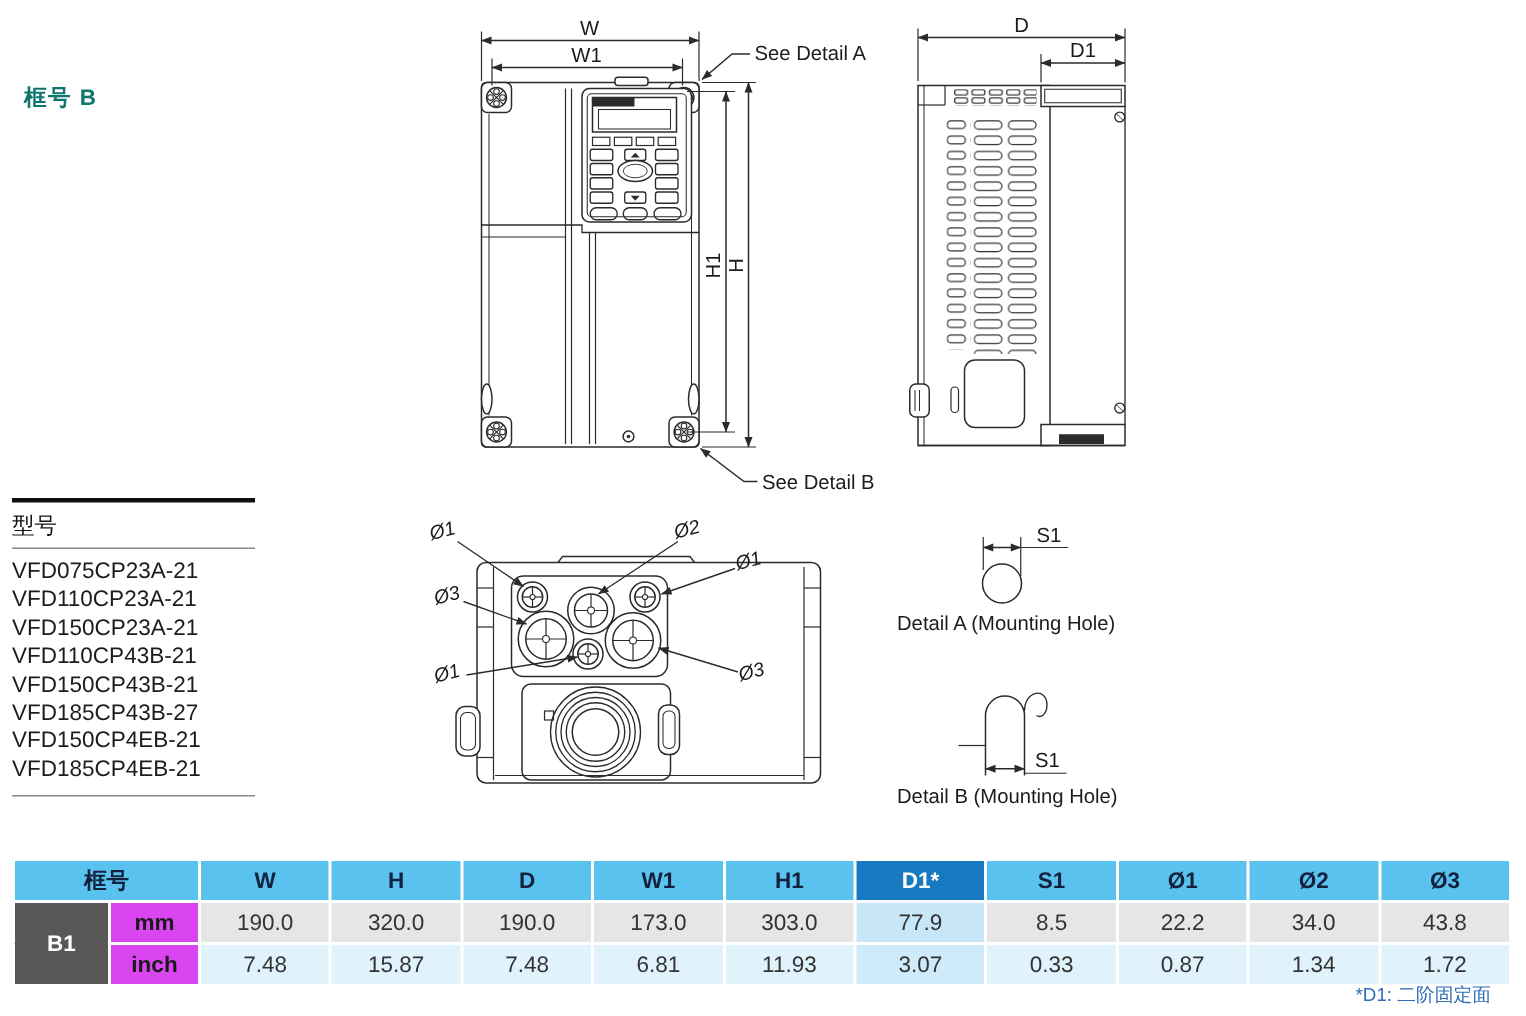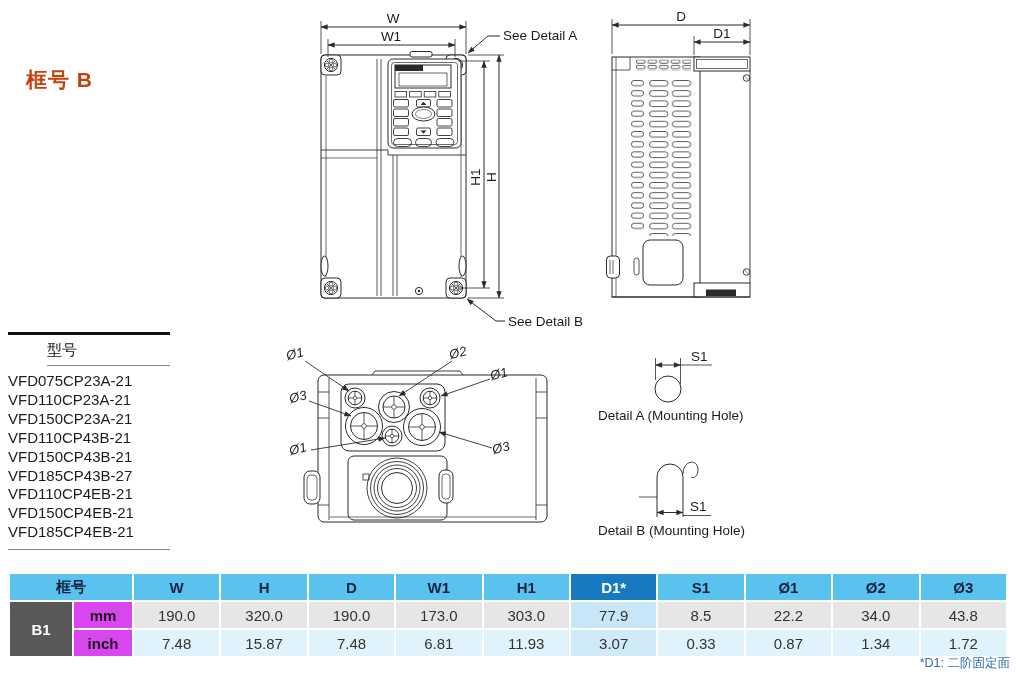--- a/index.html
+++ b/index.html
@@ -1,34 +1,34 @@
 <!DOCTYPE html>
 <html><head>
 <meta charset="utf-8">
 <style>
   html,body{margin:0;padding:0;background:#fff;}
   .stage{position:relative;width:1017px;height:677px;background:#fff;overflow:hidden;
          font-family:"Liberation Sans","DejaVu Sans",sans-serif;color:#1c1c1c;}
   .drawing{position:absolute;left:0;top:0;}
-  .page-title{position:absolute;left:8px;top:48px;margin:18px;font-size:21px;font-weight:bold;color:#c2410c;letter-spacing:1px;}
+  .page-title{position:absolute;left:8px;top:48px;margin:8px;font-size:15px;font-weight:bold;color:#0f766e;letter-spacing:1px;}
   .models{position:absolute;left:8px;top:332px;width:162px;border-top:3px solid #101010;}
-  .models-hd{font-size:15px;color:#101010;padding:6px 0 5px 0;border-bottom:1px solid #8a8a8a;margin-left:39px;}
+  .models-hd{font-size:15px;color:#101010;padding:6px 0 5px 0;border-bottom:1px solid #8a8a8a;}
   .models-list{padding:6px 0 7px 0;border-bottom:1px solid #8a8a8a;}
   .model-item{font-size:15px;line-height:18.9px;color:#1c1c1c;white-space:nowrap;}
   .dim-table{position:absolute;left:8px;top:572px;width:1000px;border-collapse:collapse;table-layout:fixed;}
   .dim-table th,.dim-table td{border:2px solid #fff;text-align:center;vertical-align:middle;height:24px;padding:1px 0;font-size:15px;}
   .hdr{background:#5ac2ee;color:#14213d;font-weight:bold;margin-top:12px;}
   .hdr-d1{background:#177ac1;color:#ffffff;}
   .frame-cell{background:#595757;color:#ffffff;font-weight:bold;font-size:16px;}
   .unit{background:#d946ef;color:#1a1a1a;font-weight:bold;}
   .v-mm{background:#e7e6e6;color:#333;}
   .v-inch{background:#e0f2fc;color:#333;}
   .d1-mm{background:#c7e7f8;}
   .d1-inch{background:#cfebf9;}
-  .footnote{position:absolute;right:7px;top:655px;font-size:12.5px;color:#2e6db4;}
+  .footnote{position:absolute;right:23px;top:655px;font-size:12.5px;color:#2e6db4;}
   
   .t{fill:#1c1c1c;stroke:none;font-family:"Liberation Sans","DejaVu Sans",sans-serif;}
   .dim{font-size:13.5px;}
   .cap{font-size:13.5px;}
   .call{font-size:13px;font-style:italic;}
 </style>
 </head>
 <body>
 
 <div class="stage">
@@ -280,21 +280,20 @@
 
   <div class="models">
     <div class="models-hd">型号</div>
     <div class="models-list">
       <div class="model-item">VFD075CP23A-21</div>
       <div class="model-item">VFD110CP23A-21</div>
       <div class="model-item">VFD150CP23A-21</div>
       <div class="model-item">VFD110CP43B-21</div>
       <div class="model-item">VFD150CP43B-21</div>
       <div class="model-item">VFD185CP43B-27</div>
-      <div class="model-item">VFD110CP4EB-21</div>
       <div class="model-item">VFD150CP4EB-21</div>
       <div class="model-item">VFD185CP4EB-21</div>
     </div>
   </div>
 
   <table class="dim-table">
     <colgroup>
       <col style="width:64px">
         <col style="width:60px">
       <col>

